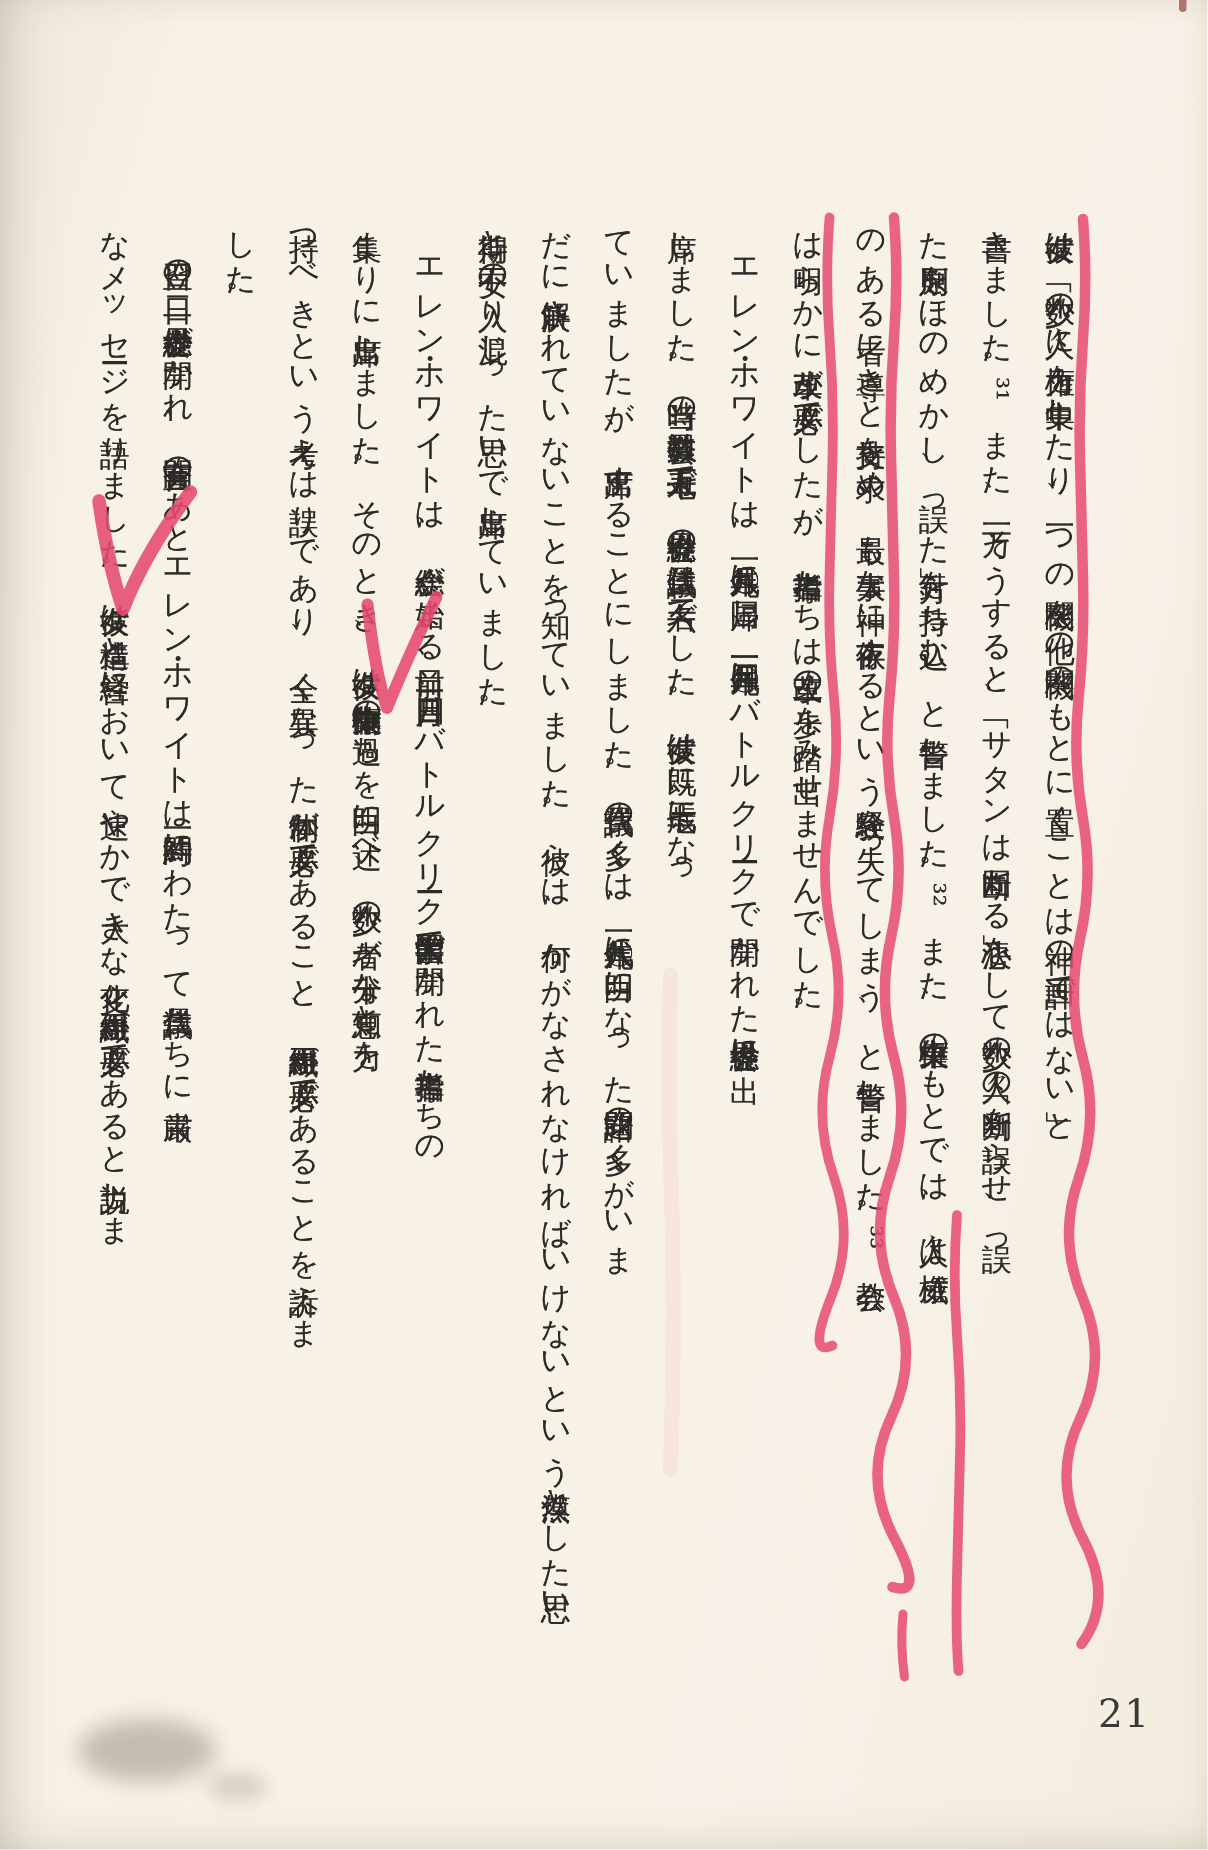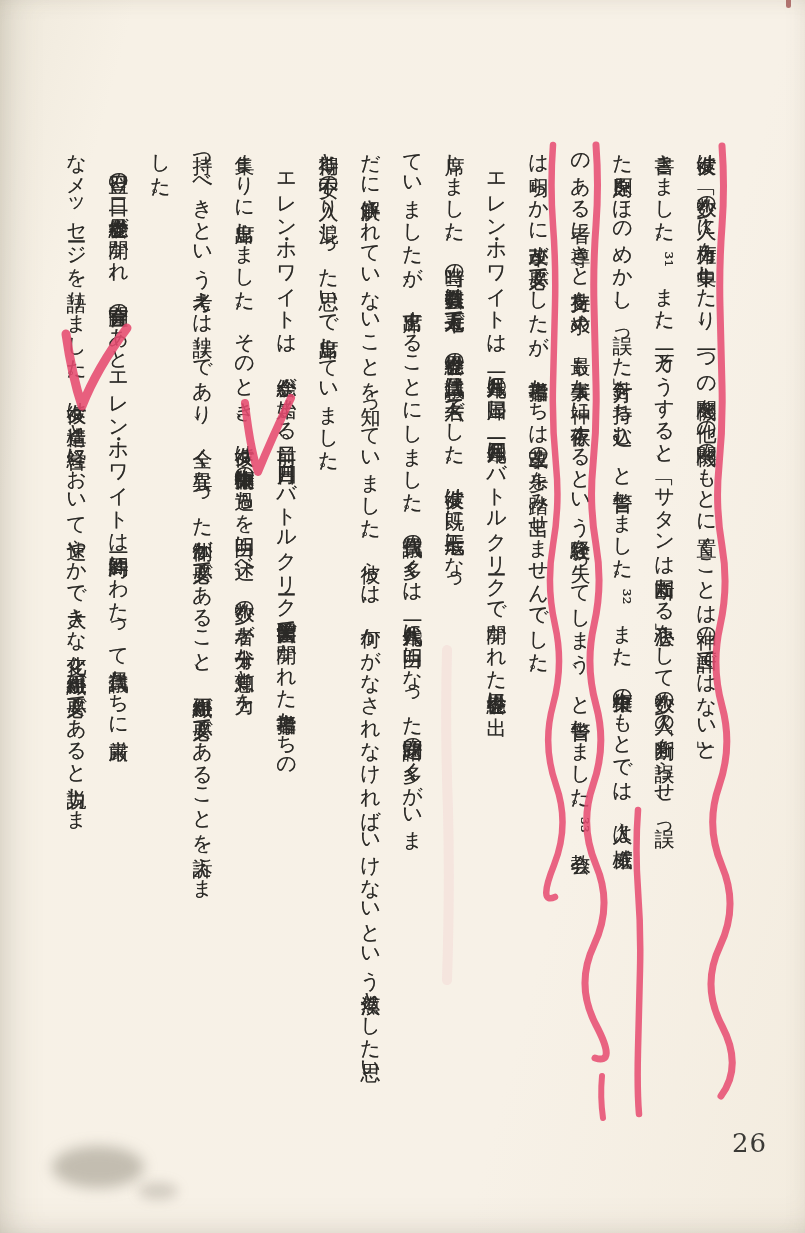--- a/index.html
+++ b/index.html
@@ -113,19 +113,19 @@
 
     <path d="M602 1076 q-2 21 1 42" fill="none" stroke-opacity="0.85" stroke-width="6" stroke-linecap="round" stroke="#e64a70"></path>
 
     <path d="M553 145 q-3 40 0 80 t2 80 t-2 80 t3 80 t-3 80 t2 80 t-2 80 t3 80 t-2 80 t1 32" fill="none" stroke-opacity="0.85" stroke-width="6.5" stroke-linecap="round" stroke="#e64a70"></path>
 
     <path d="M245 403 Q250 448 258 472 Q271 440 291 398" fill="none" stroke-opacity="0.88" stroke-width="8" stroke-linecap="round" stroke-linejoin="round" stroke="#e64a70"></path>
 
     <path d="M66 334 Q72 376 82 406 Q97 368 127 328" fill="none" stroke-opacity="0.88" stroke-width="9" stroke-linecap="round" stroke-linejoin="round" stroke="#e64a70"></path>
   </svg>
 
-  <div class="page-number">26</div>
+  <div class="page-number">21</div>
 
   <div class="smudge-a"></div>
   <div class="smudge-b"></div>
   <div class="speck"></div>
 
 </div>
 
 </body></html>

